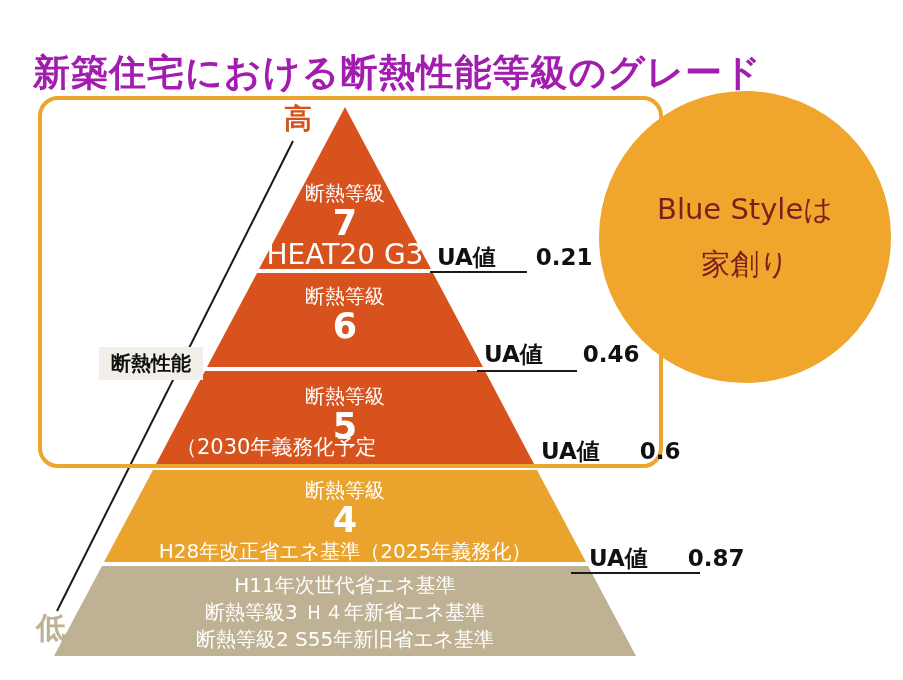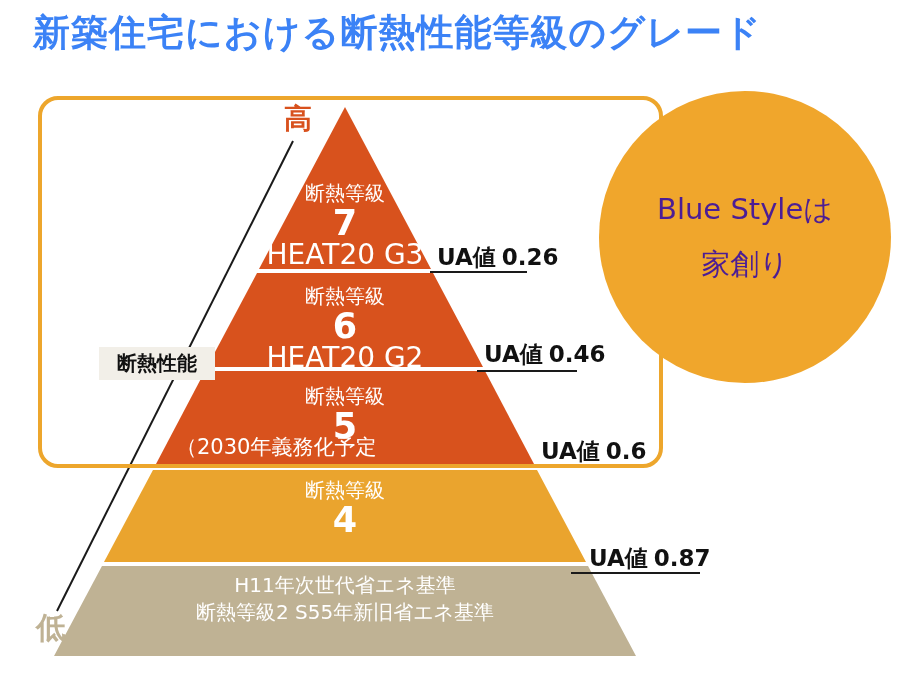--- a/index.html
+++ b/index.html
@@ -25,28 +25,28 @@
 
   svg.pyramid-svg { left:0; top:0; z-index:2; }
 
   .circle-badge {
     left:599px; top:91px; width:292px; height:292px;
     border-radius:50%;
     z-index:4;
     display:flex; flex-direction:column; justify-content:center; align-items:center;
   }
   .circle-badge .badge-line {
-    color:#4c1d95; font-size:29px; line-height:55px; white-space:nowrap;
+    color:#7f1d1d; font-size:29px; line-height:55px; white-space:nowrap;
   }
 
   .hi-label { left:284px; top:100px; font-size:28px; font-weight:bold; z-index:5; }
   .lo-label { left:36px;  top:608px; font-size:30px; font-weight:bold; z-index:5; }
 
   .perf-label {
-    left:99px; top:347px; padding:3px 18px;
+    left:99px; top:347px; padding:3px 12px;
     background:#f2efe8; color:#111111;
     font-size:20px; font-weight:bold; white-space:nowrap;
     z-index:5;
   }
 
   .lvl-block {
     left:145px; width:400px; text-align:center; color:#ffffff; z-index:4;
   }
   .lvl-name  { font-size:20px; line-height:24px; }
   .lvl-grade { font-size:35px; line-height:37px; font-weight:bold; }
@@ -55,39 +55,39 @@
 
   .lvl7-block { top:181px; }
   .lvl6-block { top:284px; }
   .lvl5-block { top:384px; }
   .lvl5-sub   { left:168px; top:433px; color:#ffffff; font-size:21px; z-index:4; white-space:nowrap;margin-left:8px; }
   .lvl4-block { top:478px; }
   .lvl3-block { top:572px; }
   .lvl3-line  { font-size:20px; line-height:27px; }
 
   .ua-row {
-    display:flex; gap:6px; align-items:baseline;
+    display:flex; gap:40px; align-items:baseline;
     font-size:23px; font-weight:bold; color:#111111;
     white-space:nowrap; z-index:5;
   }
   .ua7-row { left:437px; top:242px; }
   .ua6-row { left:484px; top:339px; }
   .ua5-row { left:541px; top:436px; }
   .ua4-row { left:589px; top:543px; }
   .ua-line { height:2px; background:#1a1a1a; z-index:5; }
   .ua7-line { left:430px; top:271px; width:97px; }
   .ua6-line { left:477px; top:370px; width:100px; }
   .ua4-line { left:571px; top:572px; width:129px; }
 </style>
 </head>
 <body>
 
 <div class="stage">
 
-  <div class="abs title" style="color: #3b82f6;">新築住宅における断熱性能等級のグレード</div>
+  <div class="abs title" style="color: #a21caf; margin-top: 40px;">新築住宅における断熱性能等級のグレード</div>
 
   <svg class="abs pyramid-svg" width="903" height="680" viewBox="0 0 903 680">
     <polygon points="345,107 431,269 259,269" fill="#d8521d"></polygon>
     <polygon points="257,273 433,273 483,367 207,367" fill="#d8521d"></polygon>
     <polygon points="205,371 485,371 534,464 156,464" fill="#d8521d"></polygon>
     <polygon points="153,470 537,470 586,562 104,562" fill="#eaa42e"></polygon>
     <polygon points="102,566 588,566 636,656 54,656" fill="#bfb294"></polygon>
     <line x1="293" y1="141" x2="57" y2="611" stroke-width="2" stroke="#1a1a1a"></line>
   </svg>
 
@@ -99,42 +99,43 @@
 
   <div class="abs lvl-block lvl7-block">
     <div class="lvl-name">断熱等級</div>
     <div class="lvl-grade">7</div>
     <div class="lvl-sub">HEAT20 G3</div>
   </div>
 
   <div class="abs lvl-block lvl6-block">
     <div class="lvl-name">断熱等級</div>
     <div class="lvl-grade">6</div>
-    <div class="lvl-sub">HEAT20 G2</div>
   </div>
 
   <div class="abs lvl-block lvl5-block">
     <div class="lvl-name">断熱等級</div>
     <div class="lvl-grade">5</div>
   </div>
   <div class="abs lvl5-sub">（2030年義務化予定</div>
 
   <div class="abs lvl-block lvl4-block">
     <div class="lvl-name">断熱等級</div>
     <div class="lvl-grade">4</div>
+    <div class="lvl-sub-sm">H28年改正省エネ基準（2025年義務化）</div>
   </div>
 
   <div class="abs lvl-block lvl3-block">
     <div class="lvl3-line">H11年次世代省エネ基準</div>
+    <div class="lvl3-line">断熱等級3 Ｈ４年新省エネ基準</div>
     <div class="lvl3-line">断熱等級2 S55年新旧省エネ基準</div>
   </div>
 
   <div class="abs ua-row ua7-row">
     <span>UA値</span>
-    <span>0.26</span>
+    <span>0.21</span>
   </div>
   <div class="abs ua-line ua7-line"></div>
 
   <div class="abs ua-row ua6-row">
     <span>UA値</span>
     <span>0.46</span>
   </div>
   <div class="abs ua-line ua6-line"></div>
 
   <div class="abs ua-row ua5-row">

